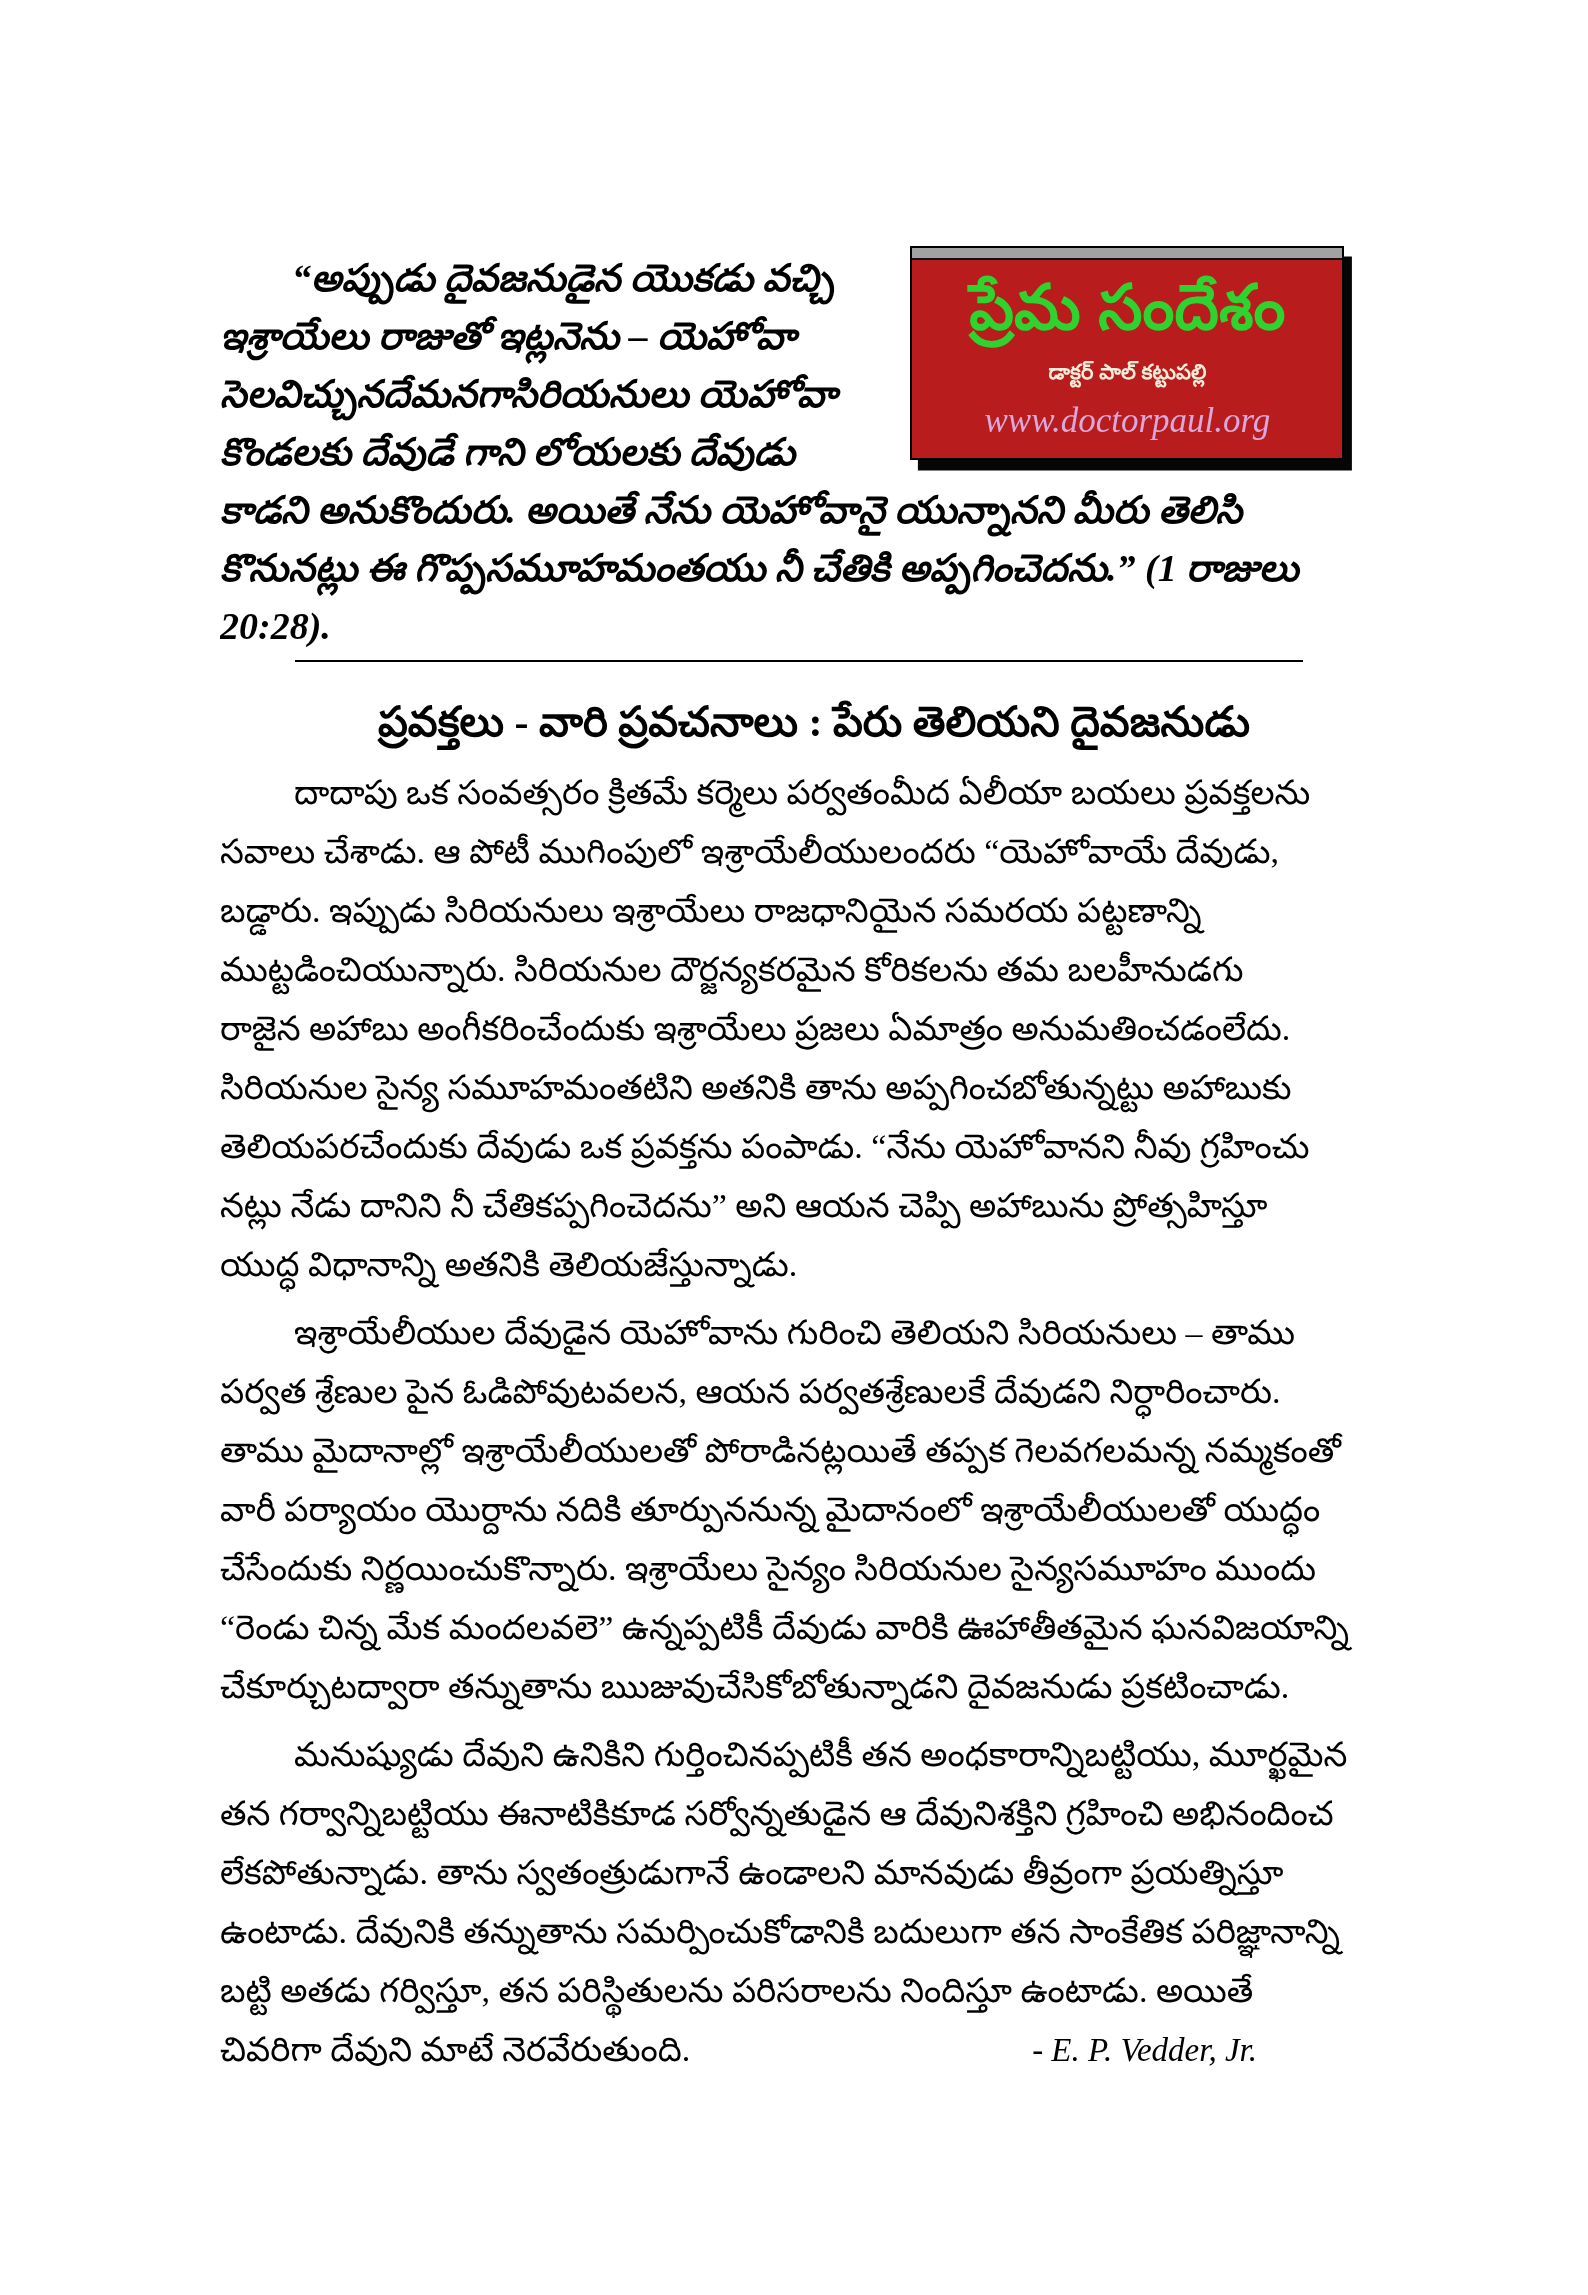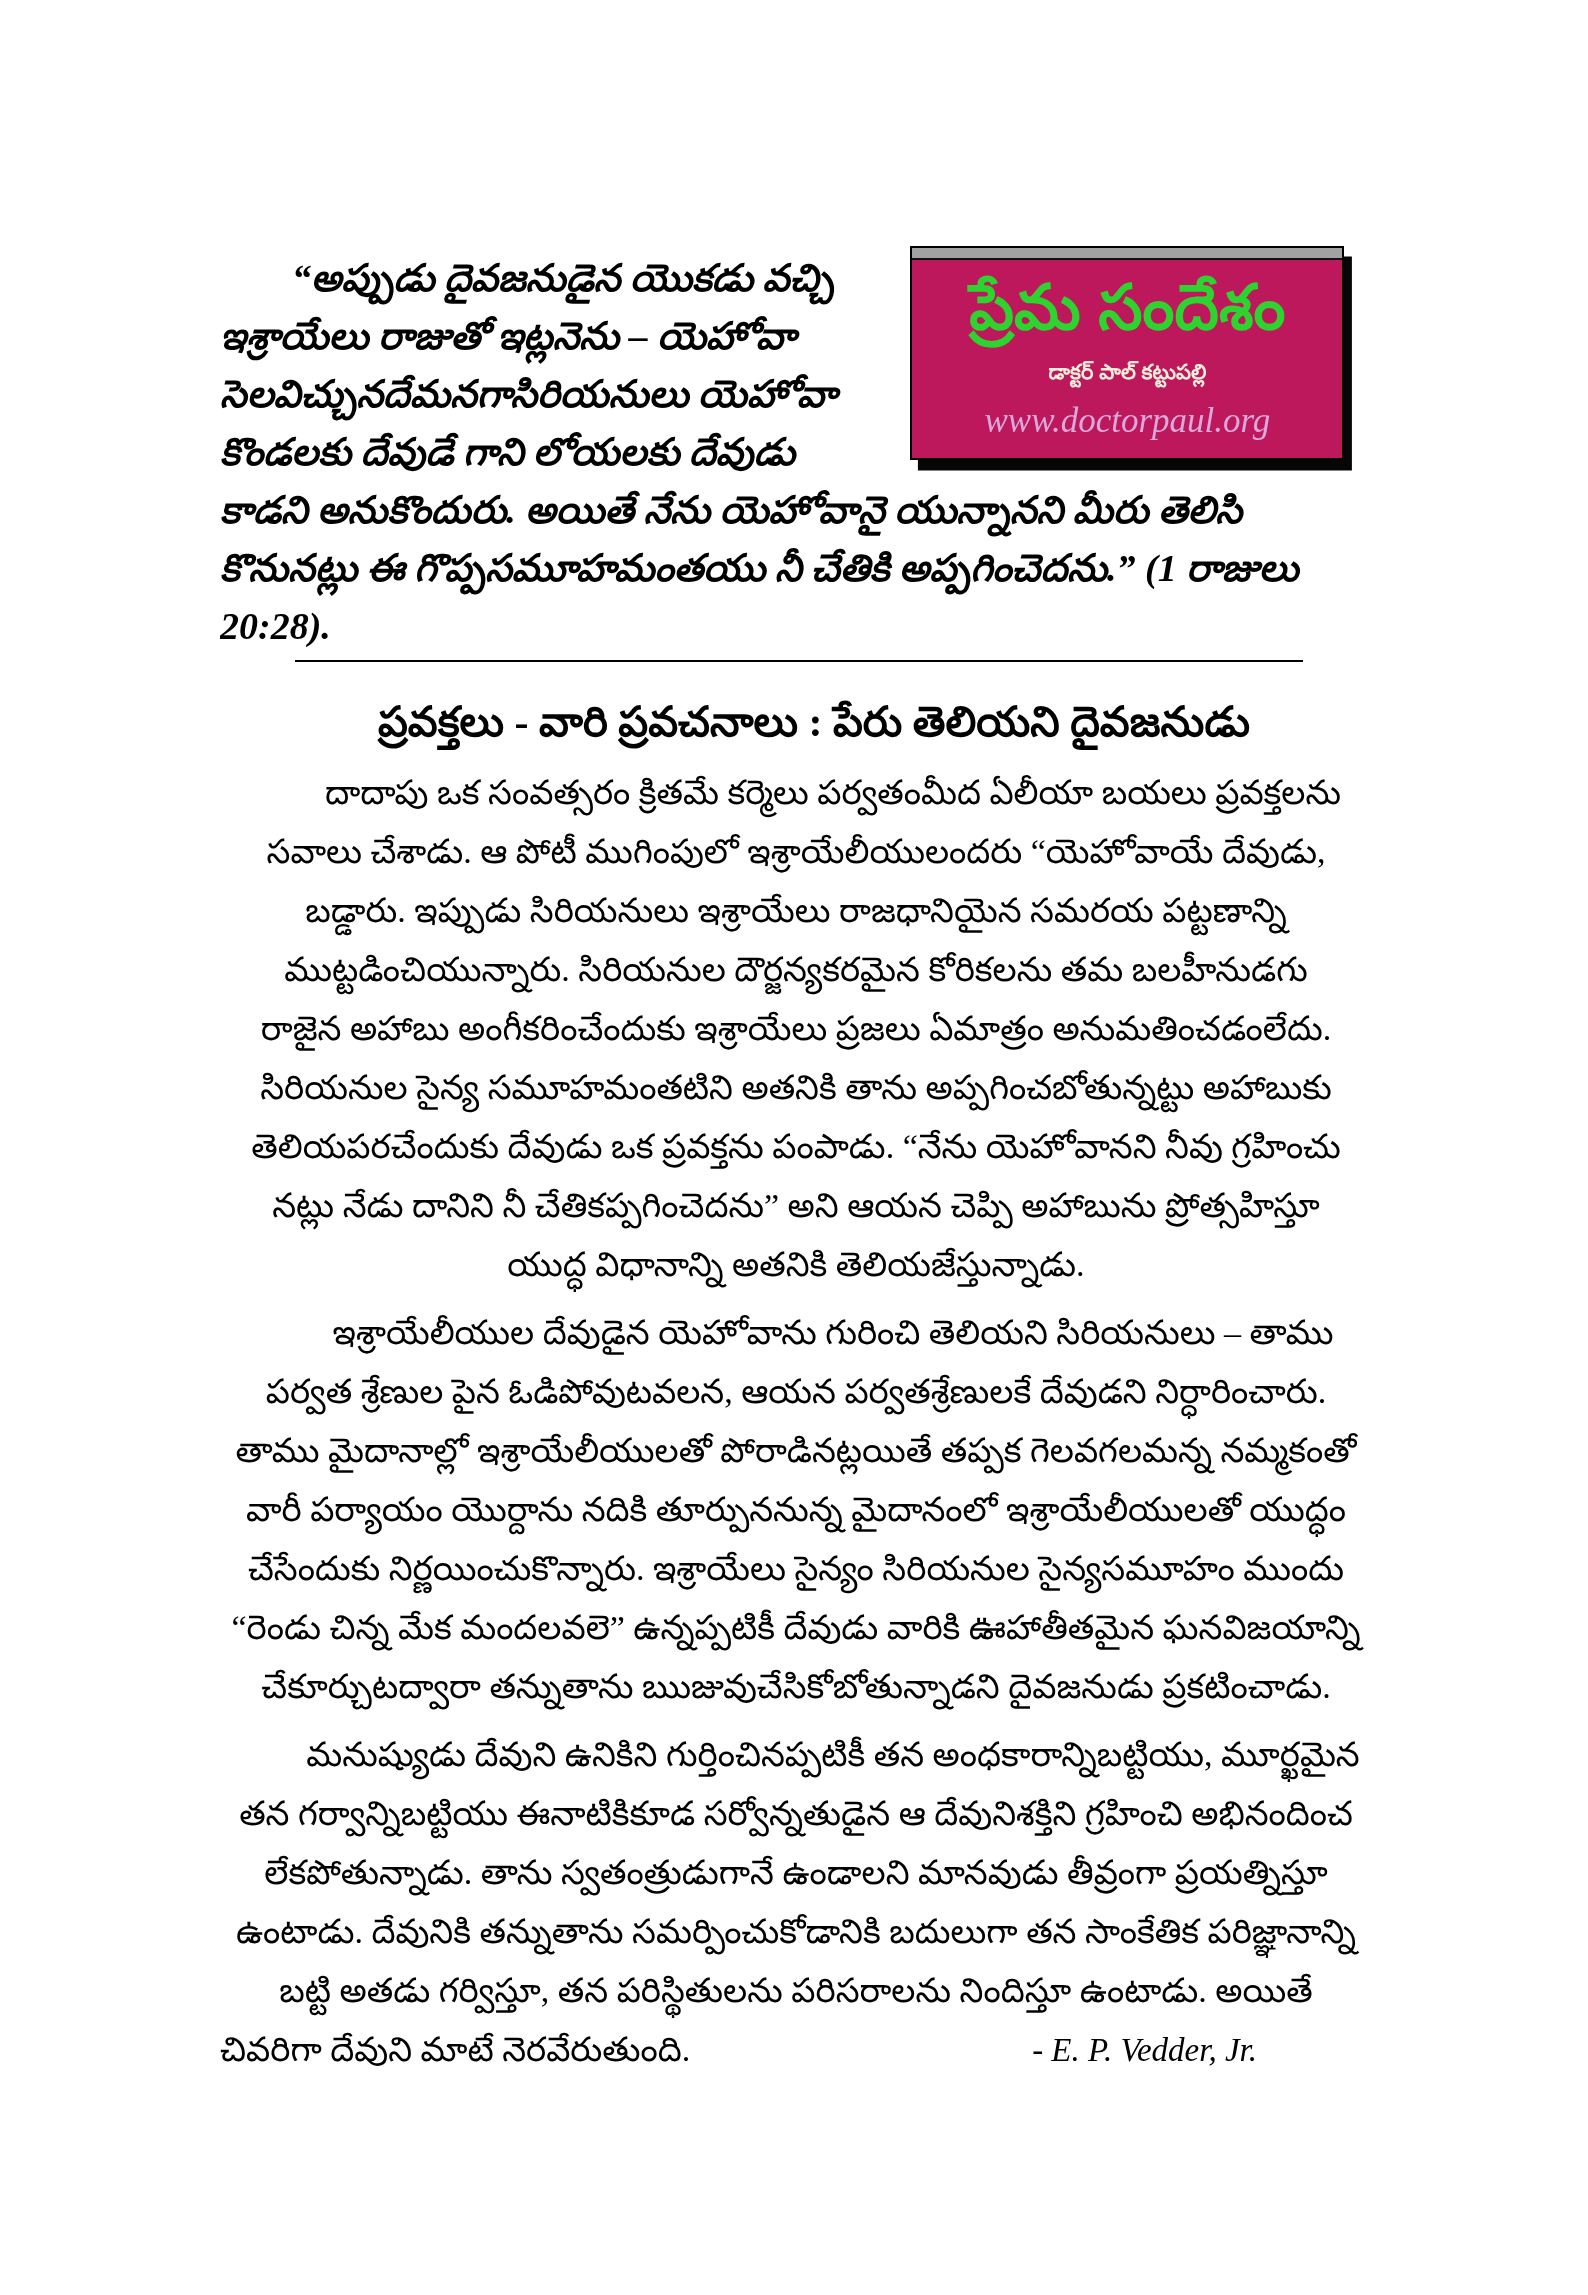--- a/index.html
+++ b/index.html
@@ -20,21 +20,21 @@
   
   .quote-block { display:flow-root; font-weight:bold; font-size:38px; }
   .q-line { height:58px; line-height:58px; white-space:nowrap; overflow:hidden;font-style:italic; }
   .q-first { text-indent:72px; }
 
   
   .logo-box {
     float:right;
     width:430px;
     margin:-2.6px 27.6px 19.7px 23.6px;
-    background:#be185d;
+    background:#b91c1c;
     border:2px solid #000;
     box-shadow:7.9px 10.5px 0 #060606;
     text-align:center;
     padding-bottom:17px;
     font-weight:normal;
   }
   .logo-topbar { height:9.2px; background:#a2a2a2; border-bottom:2px solid #111; }
   .logo-title  { color:#2fd32f; font-size:63px; font-weight:bold; line-height:77px; margin-top:9.2px;
                  font-family:"Liberation Sans", sans-serif; }
   .logo-author { color:#f2ecd9; font-size:21px; font-weight:bold; line-height:41px; margin-top:5.3px;
@@ -44,21 +44,21 @@
 
   
   .divider { border:none; border-top:2.6px solid #000; width:1008px; margin:5.3px 0 0 75px; }
 
   
   .heading {
     font-size:42px; font-weight:bold; line-height:60px;
     margin:30px 0 10.5px 0; text-indent:36px;
     white-space:nowrap; overflow:hidden;text-align:center;
   }
-  .para { margin-top:9.2px; font-size:34px;text-align:center; }
+  .para { margin-top:9.2px; font-size:34px; }
   .b-line { height:59px; line-height:59px; white-space:nowrap; overflow:hidden; }
   .indent { text-indent:74px; }
   .final-row { display:flex; justify-content:space-between; align-items:baseline;
                height:59px; line-height:59px; }
   .attribution {
     font-family:"Liberation Serif", serif;
     font-style:italic; font-weight:normal; font-size:33px;
     padding-right:115px; white-space:nowrap;
   }
 </style>

